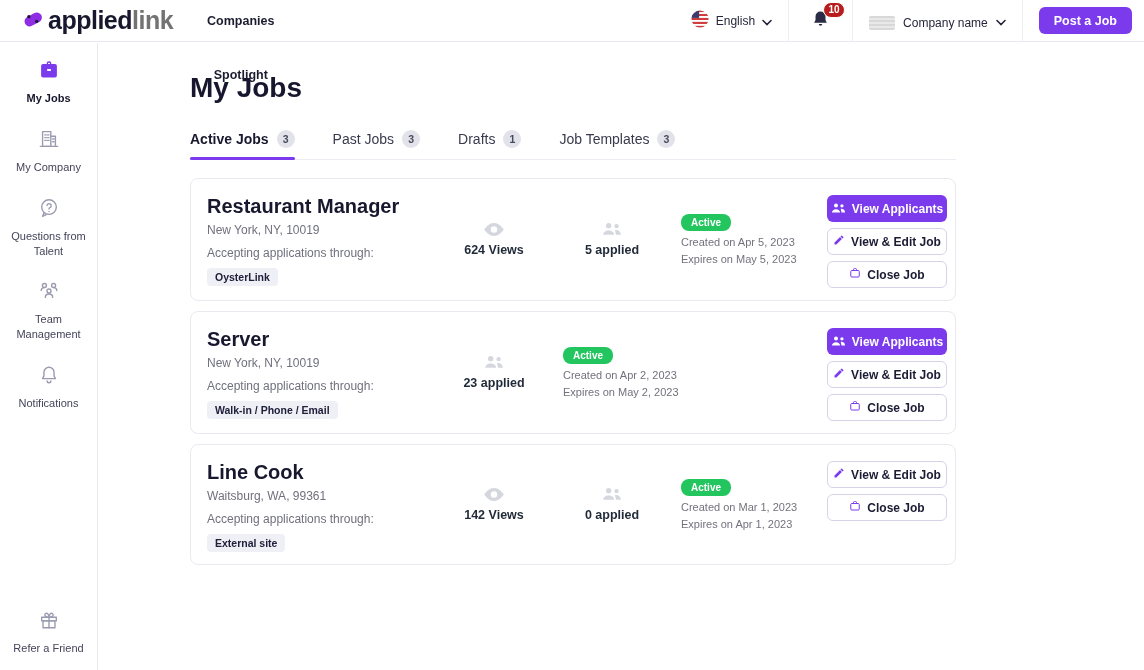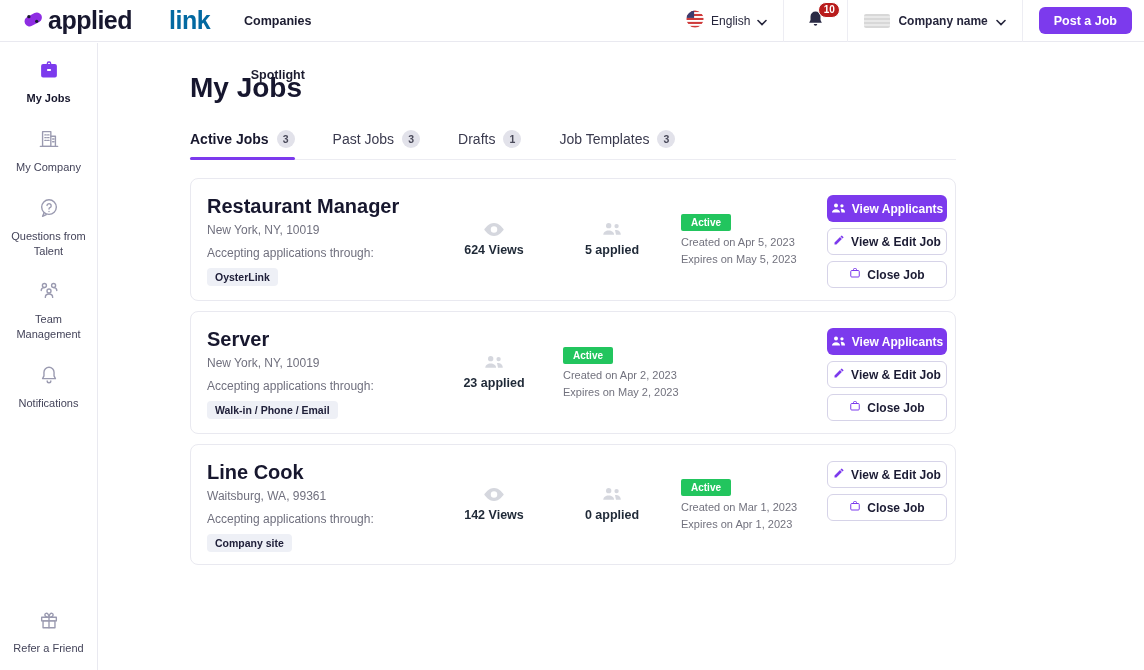--- a/index.html
+++ b/index.html
@@ -3,31 +3,31 @@
 <meta charset="utf-8">
 <style>
   * { margin:0; padding:0; box-sizing:border-box; }
   html,body { width:1144px; height:670px; background:#fff; font-family:"Liberation Sans", sans-serif; overflow:hidden; }
 
   
   .header { position:fixed; top:0; left:0; width:1144px; height:42px; background:#fff;
             border-bottom:1px solid #e9e9f0; display:flex; align-items:center; padding:0 12px 0 22px; z-index:10; }
   .logo { display:flex; align-items:center; gap:4px; cursor:pointer; }
   .logo-text { font-size:25px; font-weight:bold; letter-spacing:-0.5px; color:#17172e; line-height:1; }
-  .logo-text .link { color:#0369a1;margin-left:37px; }
+  .logo-text .link { color:#737373; }
   .nav { display:flex; align-items:center; margin-left:34px; gap:40px;flex-direction:column; }
   .nav-item { font-size:12.5px; font-weight:bold; color:#1c1c30; cursor:pointer; }
   .header-right { margin-left:auto; display:flex; align-items:center; height:42px; }
   .h-divider { width:1px; height:42px; background:#ededf3; margin:0 16px; }
   .lang { display:flex; align-items:center; gap:7px; cursor:pointer; }
   .lang-label { font-size:12px; color:#26263c; }
   .bell-wrap { position:relative; cursor:pointer; padding:2px 6px; }
   .notif-badge { position:absolute; top:-5px; right:-9px; background:#b91c1c; color:#fff;
                  font-size:10px; font-weight:bold; border-radius:9px; padding:1.5px 4.5px; border:1.5px solid #fff; }
-  .company { display:flex; align-items:center; gap:8px; cursor:pointer;font-weight:bold; }
+  .company { display:flex; align-items:flex-end; gap:8px; cursor:pointer; }
   .company-logo { width:26px; height:14px; border-radius:2px;
                   background:repeating-linear-gradient(0deg,#d8d8d8,#d8d8d8 2px,#e9e9e9 2px,#e9e9e9 4px); }
   .company-label { font-size:12px; color:#26263c; }
   .post-job-btn { background:#7c3aed; color:#fff; border:none; border-radius:6px; height:27px;
                   padding:0 15px; font-size:12.5px; font-weight:bold; cursor:pointer; font-family:inherit; }
 
   
   .sidebar { position:fixed; top:43px; left:0; width:98px; height:627px; background:#fff;
              border-right:1px solid #e9e9f0; display:flex; flex-direction:column; align-items:center; padding-top:16px; }
   .side-item { width:92px; display:flex; flex-direction:column; align-items:center; gap:6px;
@@ -56,21 +56,21 @@
   .col-main { width:228px; padding-top:4px; }
   .job-title { font-size:20px; font-weight:bold; color:#17172e; margin-bottom:5px; }
   .job-location { font-size:12px; color:#70707e; margin-bottom:9px; }
   .accepting { font-size:12px; color:#70707e; margin-bottom:7px; }
   .channel-pill { display:inline-block; background:#eef0f6; border-radius:4px; padding:3px 8px;
                   font-size:10.5px; font-weight:bold; color:#20203a; }
   .col-stat { width:118px; display:flex; flex-direction:column; align-items:center; justify-content:center; gap:3px; }
   .stat-text { font-size:12.5px; font-weight:bold; color:#1f2937; }
   .col-status { width:152px; display:flex; flex-direction:column; justify-content:center; gap:5px; padding-left:10px; }
   .status-pill { align-self:flex-start; background:#22c55e; color:#fff; font-size:10px; font-weight:bold;
-                 padding:3px 10px; border-radius:2px; }
+                 padding:3px 10px; border-radius:8px; }
   .meta { font-size:11px; color:#72727e; }
   .col-actions { width:120px; margin-left:auto; display:flex; flex-direction:column; gap:6px; padding-top:4px; }
   .btn { height:27px; border-radius:6px; font-size:12px; font-weight:bold; display:flex; align-items:center;
          justify-content:center; gap:6px; cursor:pointer; font-family:inherit; }
   .btn-primary { background:#7c3aed; color:#fff; border:none; }
   .btn-outline { background:#fff; border:1px solid #d6d3e8; color:#1b1b33; }
 </style>
 </head>
 <body>
 
@@ -345,21 +345,21 @@
           <span>Close Job</span>
         </button>
       </div>
     </div>
 
     <div class="card">
       <div class="col-main">
         <div class="job-title">Line Cook</div>
         <div class="job-location">Waitsburg, WA, 99361</div>
         <div class="accepting">Accepting applications through:</div>
-        <span class="channel-pill">Company site</span>
+        <span class="channel-pill">External site</span>
       </div>
       <div class="col-stat">
         <span>
           <svg width="20" height="13" viewBox="0 0 24 16" fill="#d5d7de">
               <path d="M12 0C5.4 0 1 6.5 0 8c1 1.5 5.4 8 12 8s11-6.5 12-8c-1-1.5-5.4-8-12-8zm0 12a4 4 0 1 1 0-8 4 4 0 0 1 0 8z"></path>
             </svg>
         </span>
         <span class="stat-text">142 Views</span>
       </div>
       <div class="col-stat">

